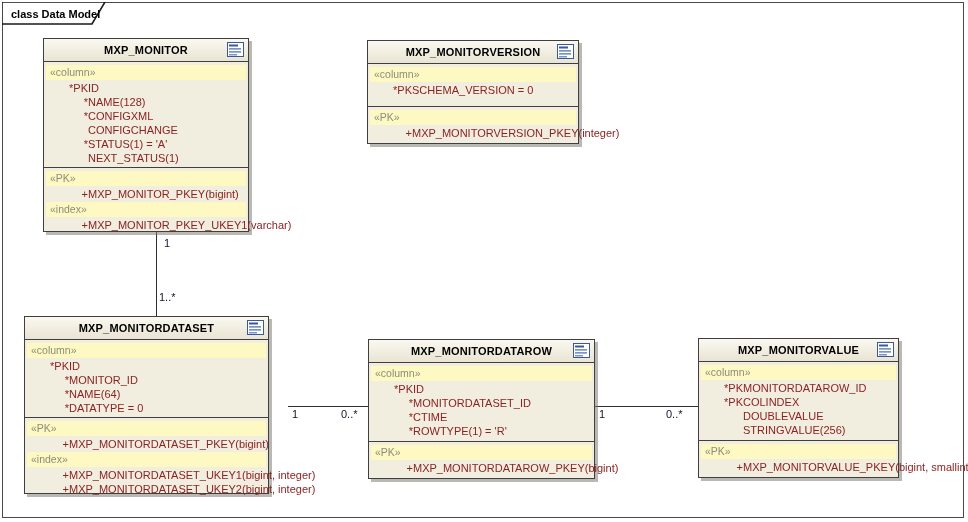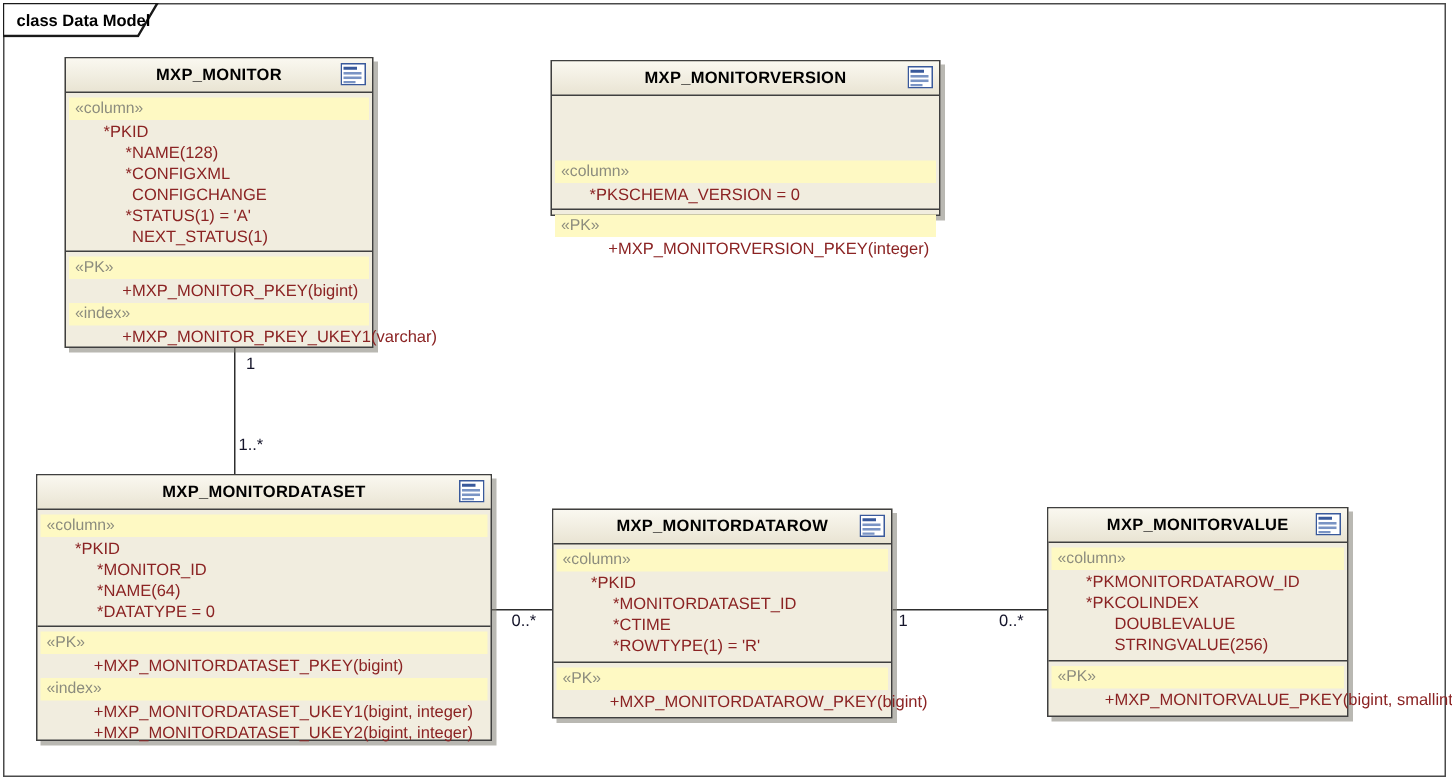--- a/index.html
+++ b/index.html
@@ -103,21 +103,21 @@
         <span>MXP_MONITOR_PKEY(bigint)</span>
       </div>
       <div class="stereo">«index»</div>
       <div class="row">
         <span class="pre">+</span>
         <span>MXP_MONITOR_PKEY_UKEY1(varchar)</span>
       </div>
     </div>
 </div>
 
-<div class="entity" style="left:367px;top:40px;width:260px;height:104px;gap:40px;">
+<div class="entity" style="left:367px;top:40px;width:212px;height:104px;">
   <div class="ehdr">
     <span class="etitle">MXP_MONITORVERSION</span>
     <span class="eicon"><svg width="17" height="15" viewBox="0 0 17 15">
           <rect x="0.5" y="0.5" width="16" height="14" fill="#ffffff" stroke="#39599b"></rect>
           <rect x="2" y="2.5" width="9" height="2" fill="#39599b"></rect>
           <rect x="2" y="6" width="12" height="1.7" fill="#7a94c4"></rect>
           <rect x="2" y="9" width="12" height="1.7" fill="#7a94c4"></rect>
           <rect x="2" y="12" width="8" height="1.5" fill="#7a94c4"></rect>
         </svg></span>
   </div>
@@ -130,21 +130,21 @@
       <div class="spacer"></div>
       <div class="sep"></div>
       <div class="stereo">«PK»</div>
       <div class="row">
         <span class="pre">+</span>
         <span>MXP_MONITORVERSION_PKEY(integer)</span>
       </div>
     </div>
 </div>
 
-<div class="entity" style="left:24px;top:316px;width:304px;height:178px;">
+<div class="entity" style="left:24px;top:316px;width:245px;height:178px;">
   <div class="ehdr">
     <span class="etitle">MXP_MONITORDATASET</span>
     <span class="eicon"><svg width="17" height="15" viewBox="0 0 17 15">
           <rect x="0.5" y="0.5" width="16" height="14" fill="#ffffff" stroke="#39599b"></rect>
           <rect x="2" y="2.5" width="9" height="2" fill="#39599b"></rect>
           <rect x="2" y="6" width="12" height="1.7" fill="#7a94c4"></rect>
           <rect x="2" y="9" width="12" height="1.7" fill="#7a94c4"></rect>
           <rect x="2" y="12" width="8" height="1.5" fill="#7a94c4"></rect>
         </svg></span>
   </div>

